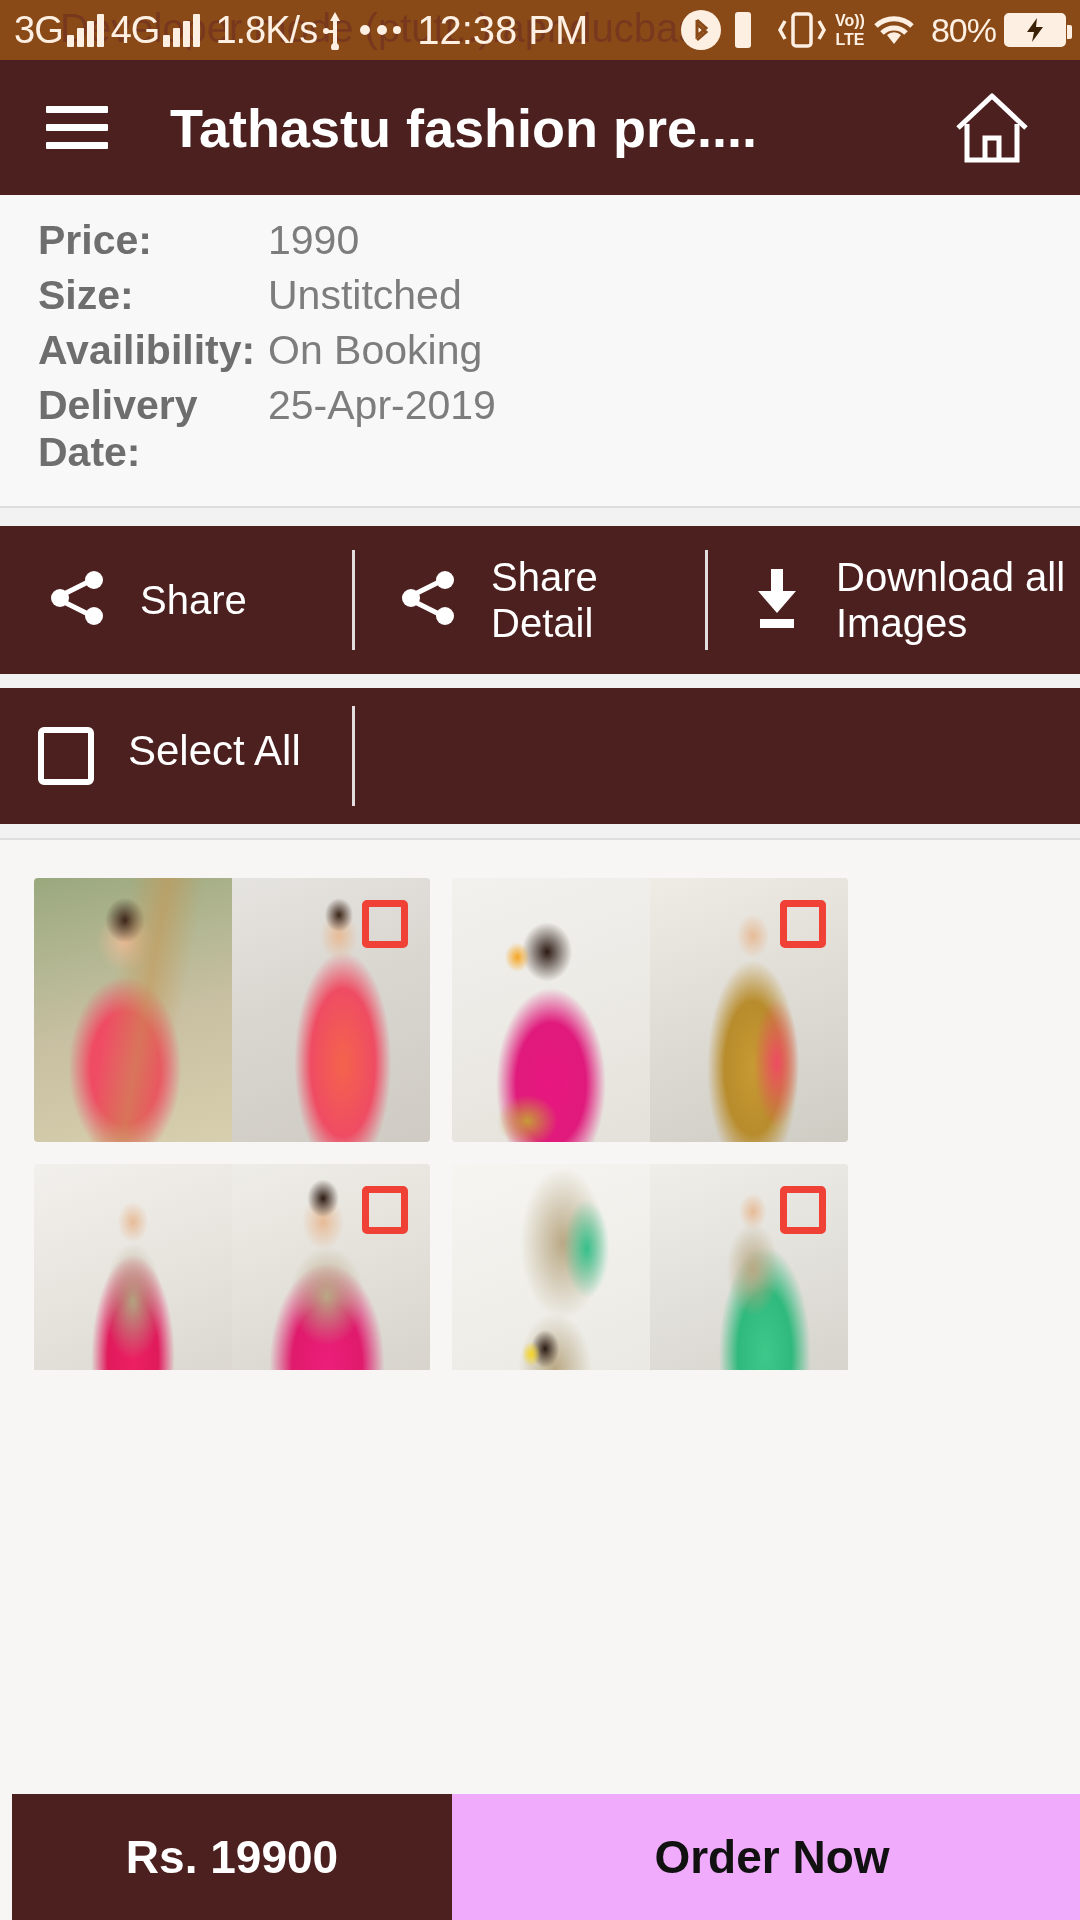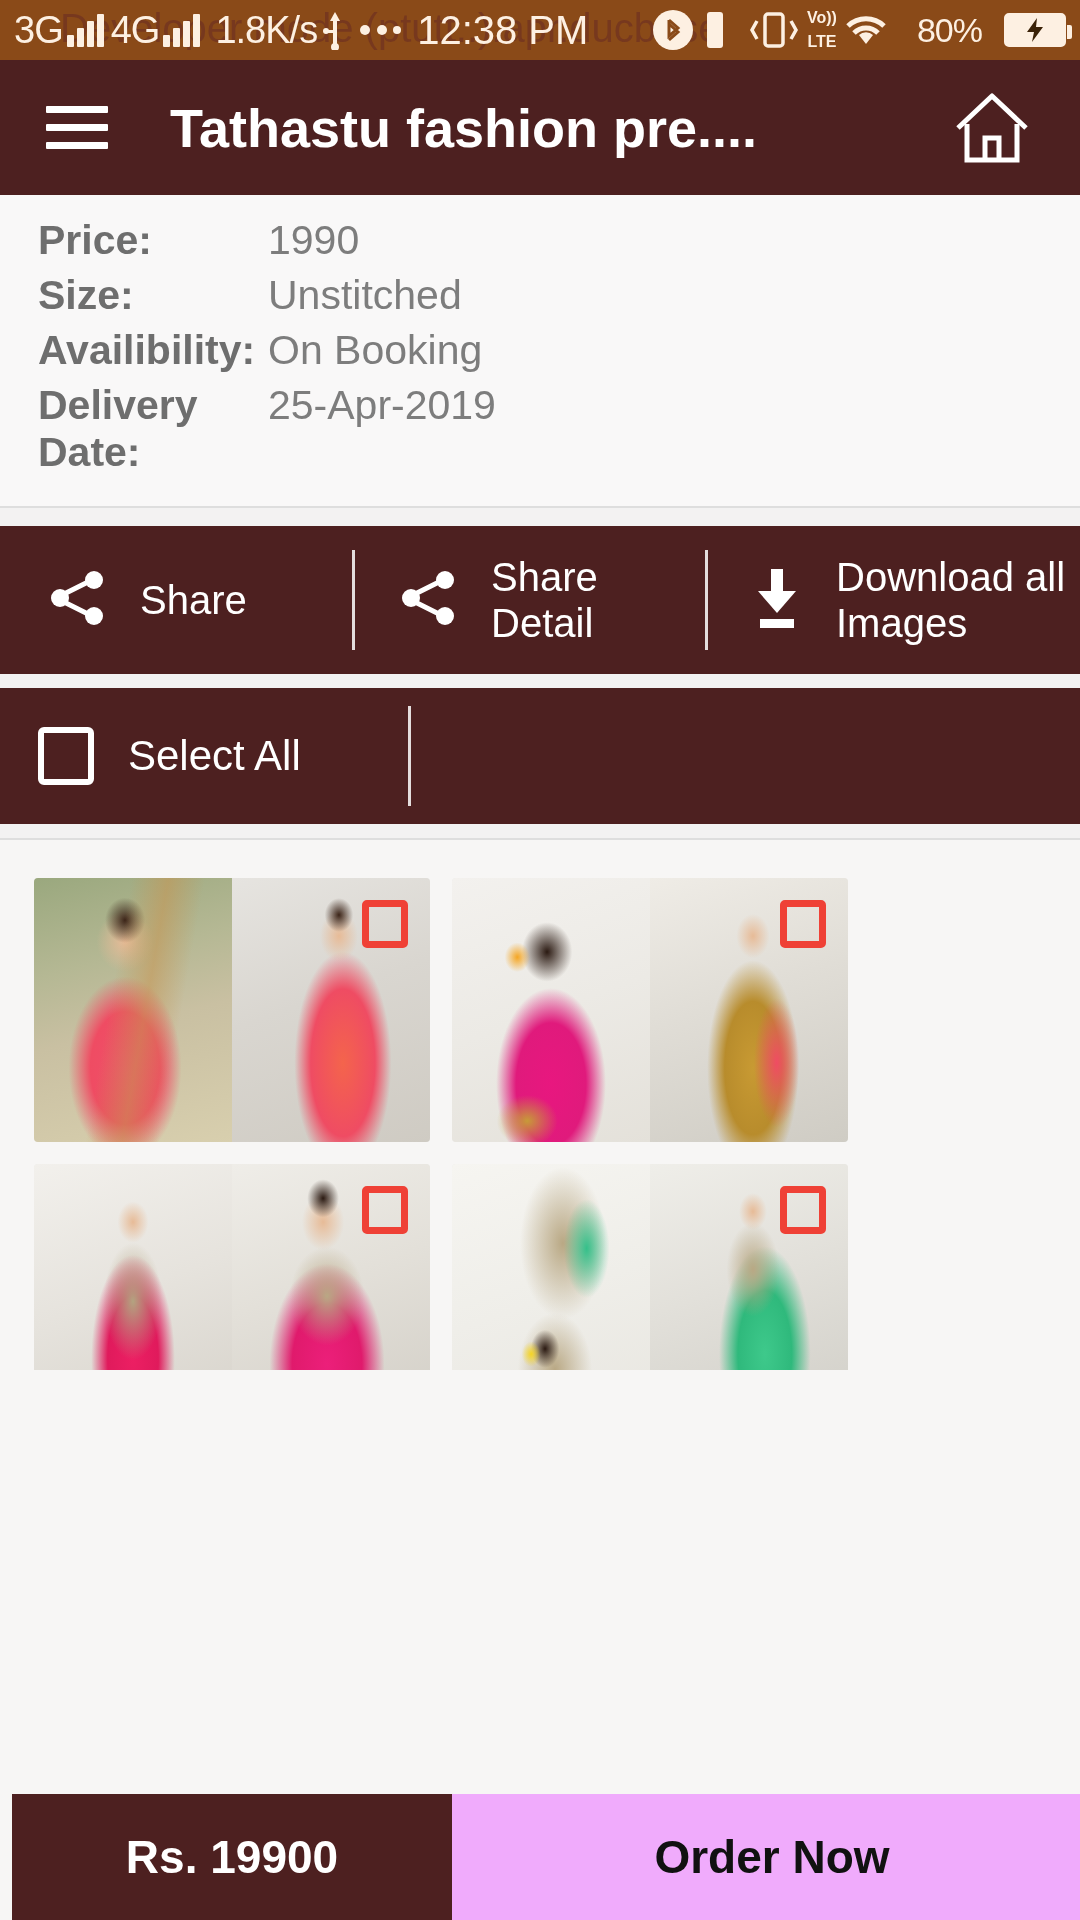--- a/index.html
+++ b/index.html
@@ -43,21 +43,21 @@
   .sb-gap { width:10px; }
   .ico { margin:0 5px; display:flex; align-items:center; }
   .clock { font-size:40px; margin:0 10px; position:relative; z-index:2;}
   .batt {
     width:62px; height:34px; border:3px solid #fdf0e2; border-radius:5px;
     position:relative; display:flex; align-items:center; justify-content:center;
     background:#fdf0e2;
   }
   .batt:after{ content:""; position:absolute; right:-9px; top:9px; width:5px;height:14px;
     background:#fdf0e2; border-radius:0 2px 2px 0;}
-  .volte { font-size:16px; line-height:24px; text-align:center; font-weight:bold; }
+  .volte { font-size:16px; line-height:19px; text-align:center; font-weight:bold; }
 
   
   .appbar {
     height:135px; background:#4d2020;
     display:flex; align-items:center;
     padding:0 46px;
   }
   .hamburger { width:62px; cursor:pointer; }
   .hamburger span { display:block; height:7px; background:#ffffff; margin:11px 0; border-radius:1px;}
   .app-title {
@@ -92,21 +92,21 @@
   .sbtn.b3 { flex:1; padding-left:40px; }
   .sbtn-label { font-size:40px; margin-left:30px; line-height:1.15; }
   .sbtn.b3 .sbtn-label { max-width:260px; }
   .vdiv { width:3px; height:100px; background:#ffffff; opacity:.85; }
 
   
   .selbar {
     height:136px; background:#4d2020;
     display:flex; align-items:center; color:#fff;
   }
-  .selwrap { width:408px; display:flex; align-items:center; padding-left:38px; }
+  .selwrap { width:352px; display:flex; padding-left:38px; }
   .chkbox { width:56px; height:58px; border:6px solid #ffffff; border-radius:6px; }
   .sel-label { font-size:42px; margin-left:34px; }
 
   
   .gridarea { background:#f7f6f5; padding:38px 0 0 0; height:530px; overflow:hidden; }
   .grid { display:flex; flex-wrap:wrap; padding:0 34px; gap:22px 22px; }
   .tile {
     width:396px; height:264px;
     position:relative; overflow:hidden;
     background:#eceae8;
@@ -202,21 +202,21 @@
         </svg>
     </span>
     <span class="volte">Vo))<br>LTE</span>
     <span class="ico">
       <svg width="48" height="38" viewBox="0 0 48 38">
           <path d="M24 33 L31 24 A10 10 0 0 0 17 24 Z" fill="#fdf0e2"></path>
           <path d="M6 15 A26 26 0 0 1 42 15" stroke="#fdf0e2" stroke-width="5" fill="none"></path>
           <path d="M12 22 A17 17 0 0 1 36 22" stroke="#fdf0e2" stroke-width="5" fill="none"></path>
         </svg>
     </span>
-    <span class="sb-text small" style="margin:0 22px">80%</span>
+    <span class="sb-text small" style="margin:0 8px">80%</span>
     <span class="batt">
       <svg width="26" height="28" viewBox="0 0 26 28">
           <path d="M15 2 L5 16 L12 16 L10 26 L21 11 L14 11 Z" fill="#3b2207"></path>
         </svg>
     </span>
   </div>
 </div>
 
 <div class="appbar">
   <div class="hamburger">

